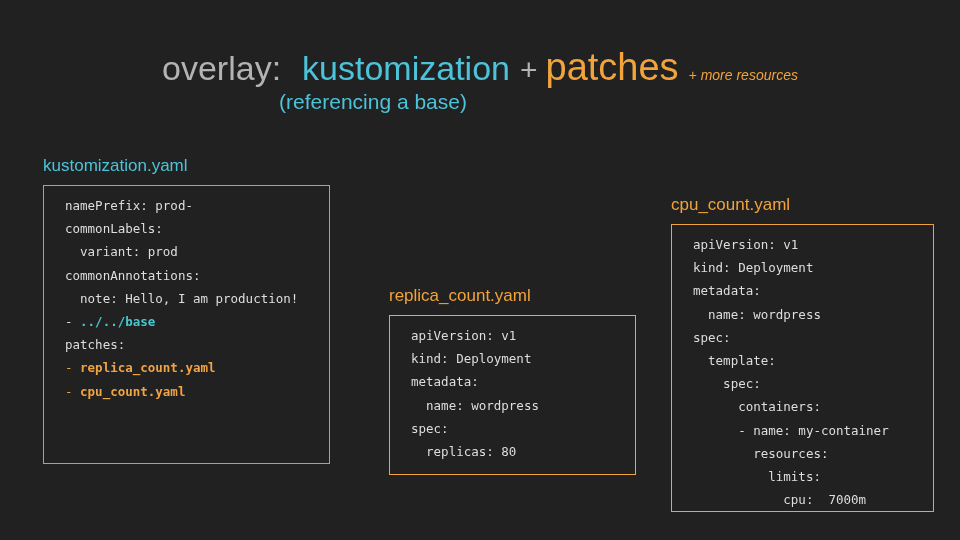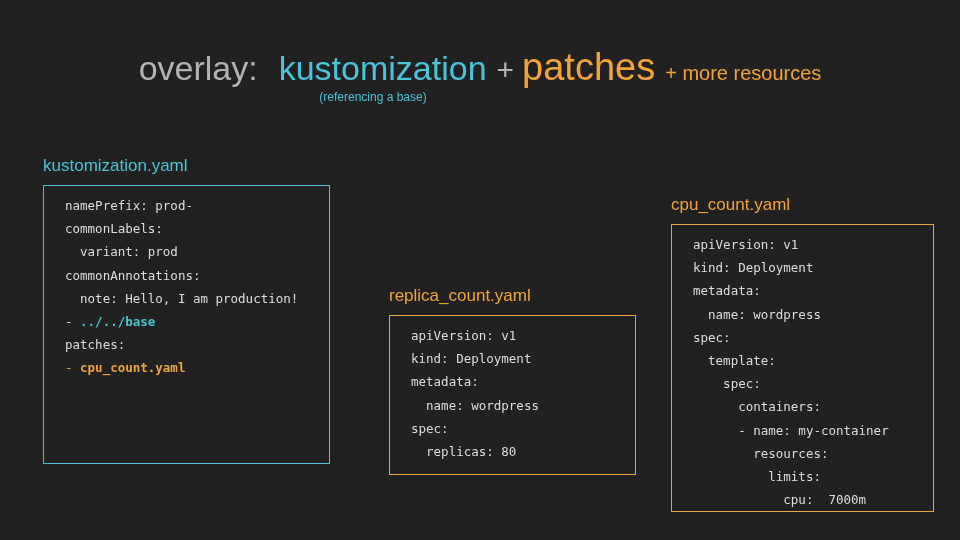--- a/index.html
+++ b/index.html
@@ -38,30 +38,31 @@
     color: var(--gray);
     font-size: 30px;
     margin: 0 8px 0 10px;
   }
   .t-patches {
     color: var(--orange);
     font-size: 38px;
   }
   .t-more {
     color: var(--orange);
-    font-size: 20px;
+    font-size: 14px;
     margin-left: 10px;
+    font-style: italic;
   }
   .subtitle {
     position: absolute;
     left: 373px;
     top: 90px;
     transform: translateX(-50%);
     color: var(--cyan);
-    font-size: 12px;
+    font-size: 21px;
     white-space: nowrap;
   }
   
   .panel { position: absolute; padding-left: 18px; }
   .panel-label {
     font-size: 17px;
     margin-bottom: 9px;
     white-space: nowrap;
   }
   .panel.cyan  .panel-label { color: var(--cyan); }
@@ -105,20 +106,21 @@
   <div class="panel panel-kustomization cyan">
     <div class="panel-label">kustomization.yaml</div>
     <div class="code-box">
         <div class="code-line"><span class="seg-plain">namePrefix: prod-</span></div>
         <div class="code-line"><span class="seg-plain">commonLabels:</span></div>
         <div class="code-line"><span class="seg-plain">  variant: prod</span></div>
         <div class="code-line"><span class="seg-plain">commonAnnotations:</span></div>
         <div class="code-line"><span class="seg-plain">  note: Hello, I am production!</span></div>
         <div class="code-line"><span class="seg-plain">- </span><span class="seg-cyan-bold">../../base</span></div>
         <div class="code-line"><span class="seg-plain">patches:</span></div>
+        <div class="code-line"><span class="seg-orange">- </span><span class="seg-orange-bold">replica_count.yaml</span></div>
         <div class="code-line"><span class="seg-orange">- </span><span class="seg-orange-bold">cpu_count.yaml</span></div>
       </div>
   </div>
 
   <div class="panel panel-replica orange">
     <div class="panel-label">replica_count.yaml</div>
     <div class="code-box">
         <div class="code-line"><span class="seg-plain">apiVersion: v1</span></div>
         <div class="code-line"><span class="seg-plain">kind: Deployment</span></div>
         <div class="code-line"><span class="seg-plain">metadata:</span></div>

